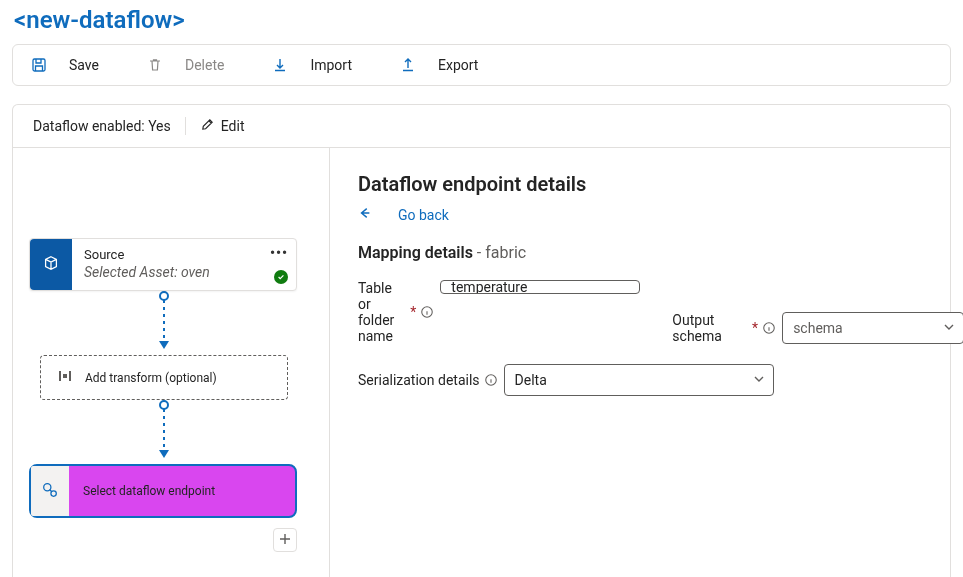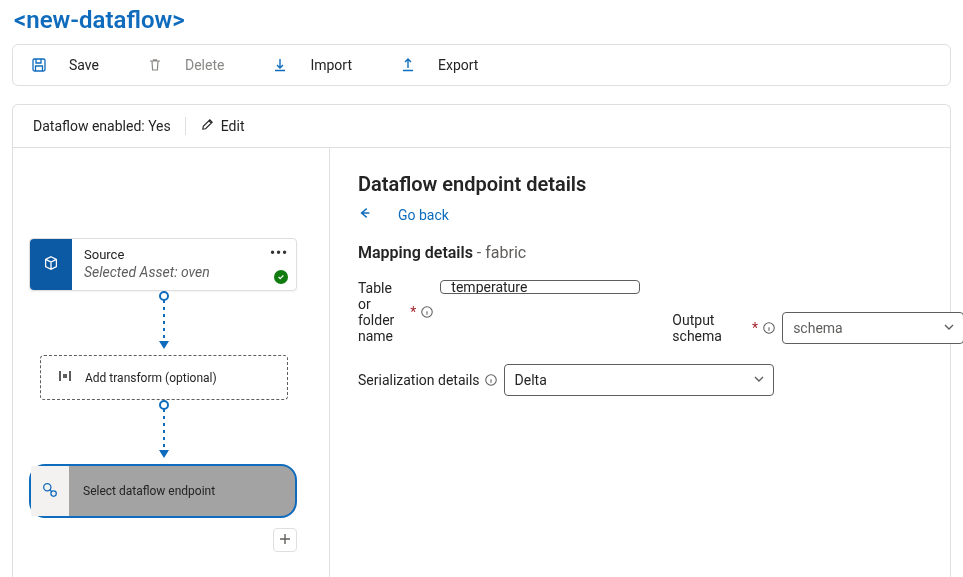--- a/index.html
+++ b/index.html
@@ -116,23 +116,23 @@
     display:flex; align-items:center; gap:12px;
     color: var(--text);
     background:#fff;
     cursor:pointer;
   }
   .node-transform .lbl { font-size: 12px; }
 
   .node-dest {
     width: 268px;
     border: 2px solid var(--link);
-    border-radius: 16px;
+    border-radius: 8px;
     display:flex;
-    background:#a3a3a3;
+    background:#d946ef;
     cursor:pointer;
   }
   .node-dest .chip {
     width: 38px; background:#f3f2f1;
     display:flex; align-items:center; justify-content:center;
     border-top-left-radius:2px; border-bottom-left-radius:2px;
   }
   .node-dest .body { flex:1; padding: 18px 14px; font-size:12px; }
 
   .add-stage {

